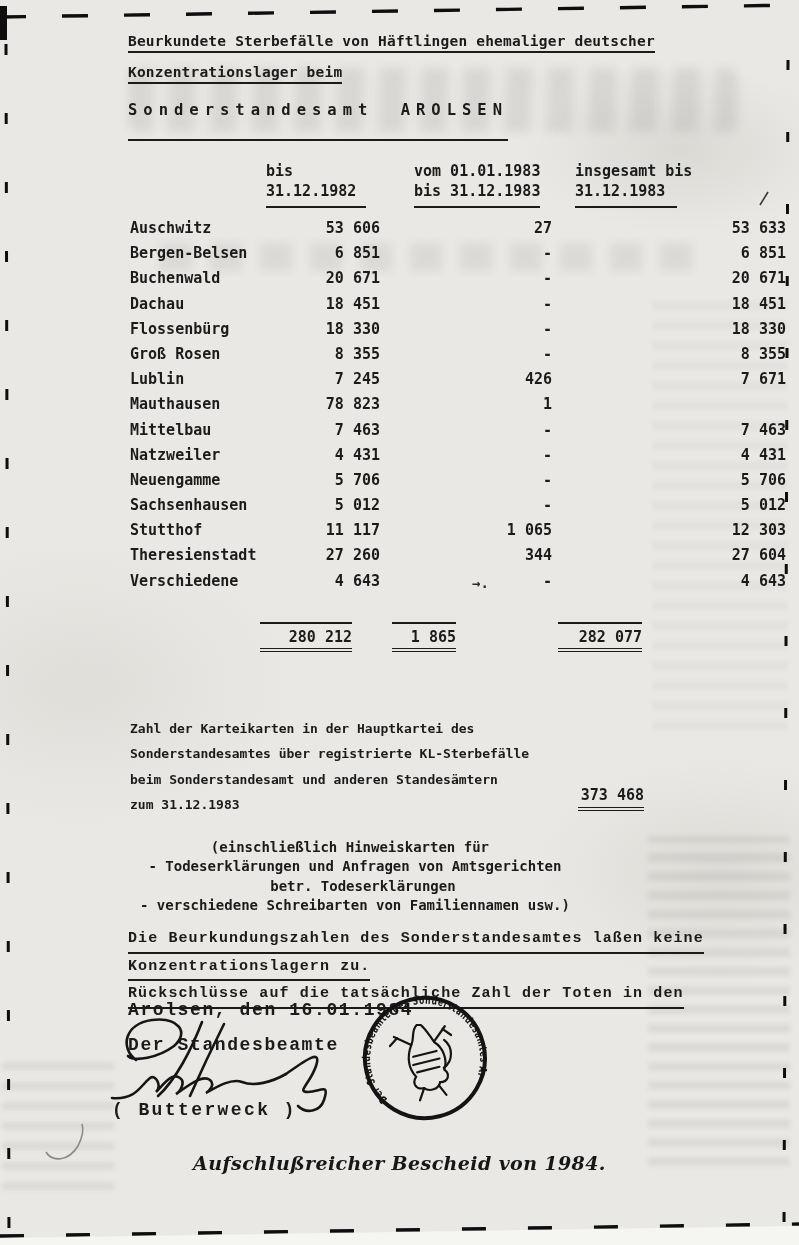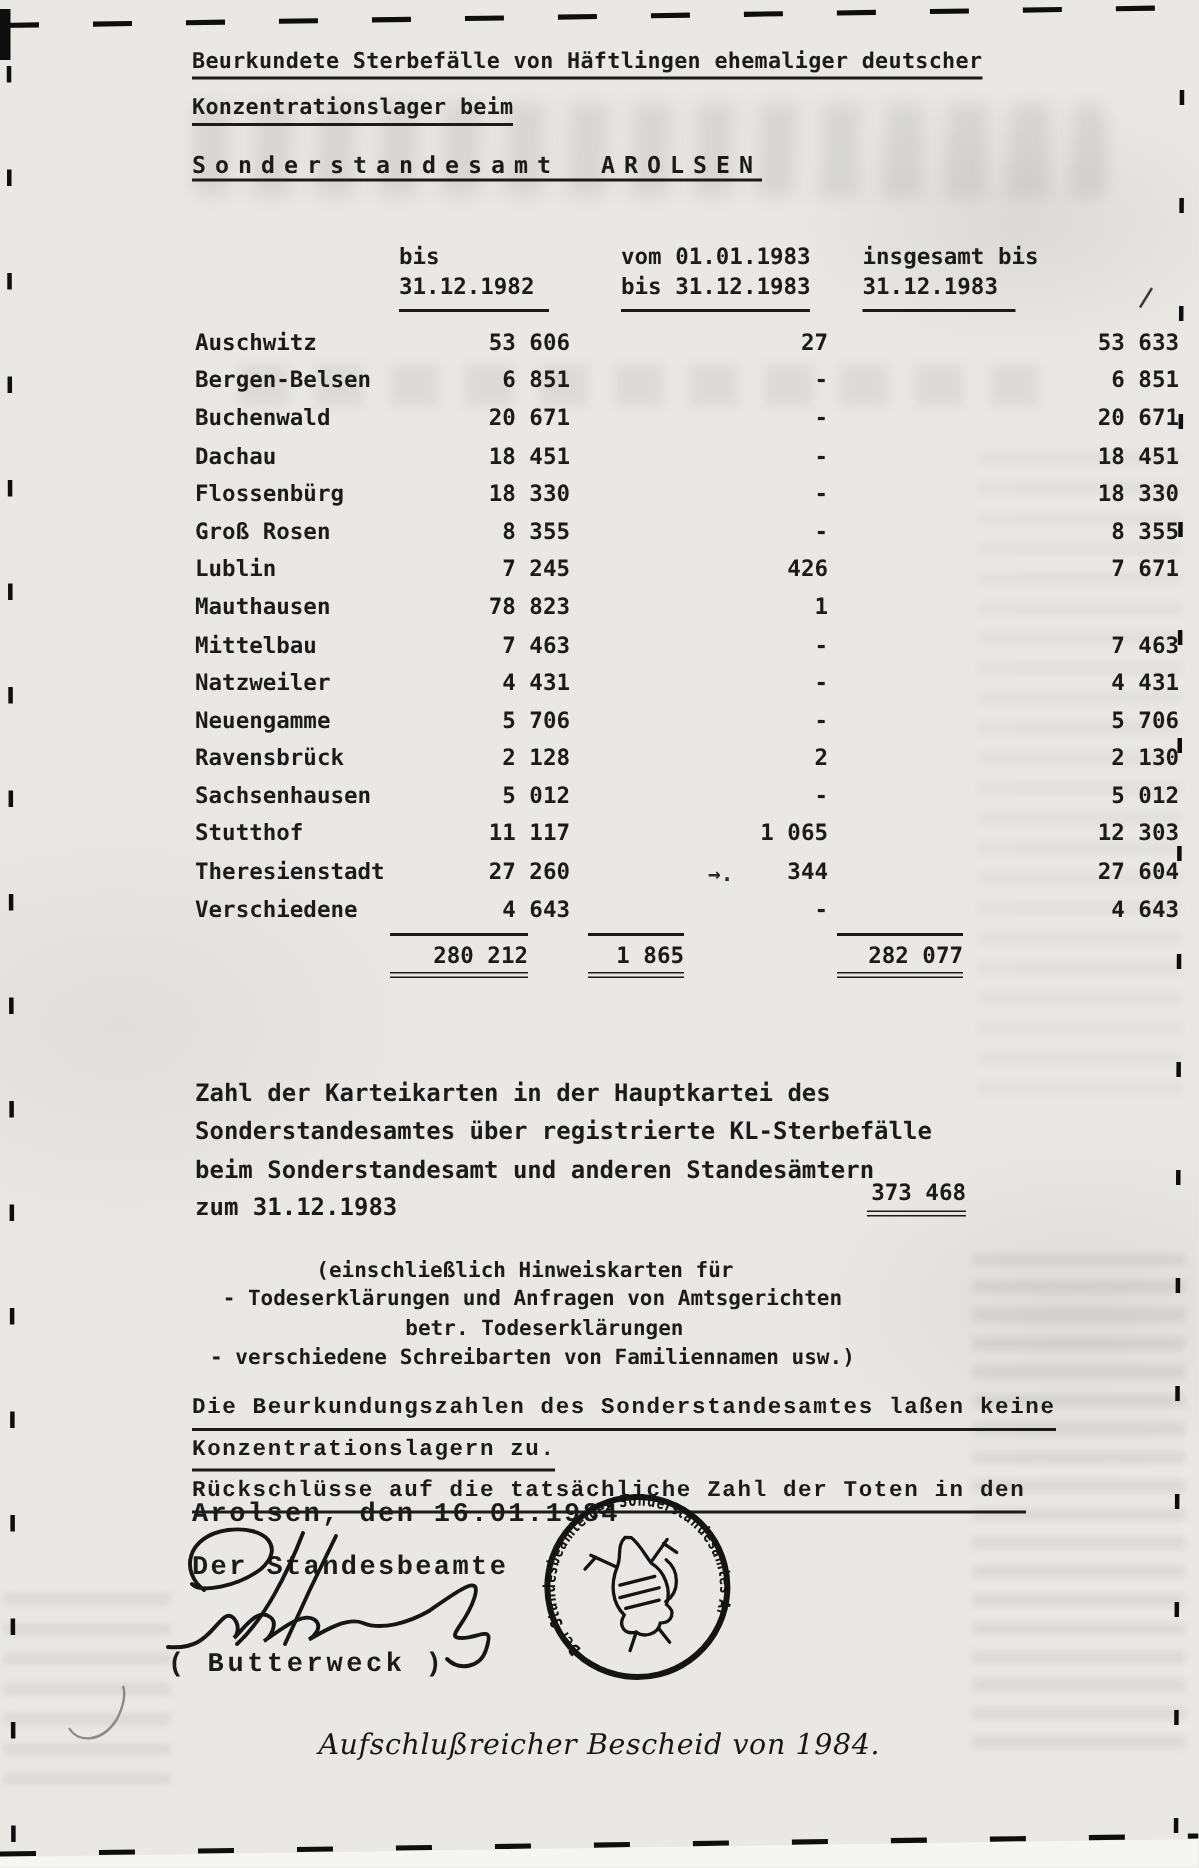--- a/index.html
+++ b/index.html
@@ -48,55 +48,55 @@
   .num{text-align:right;}
   .c2{padding-right:4px;}
   .arrow{position:absolute;left:342px;top:356px;font-size:14px;font-weight:700;color:#2a2a2a;}
   .totals{left:130px;top:622px;width:512px;display:grid;grid-template-columns:130px 72px 128px 182px;
           font-size:15px;font-weight:700;}
   .totals .num{align-self:start;}
   .total{display:inline-block;text-align:right;border-top:2px solid #1b1b1b;
          border-bottom:4px double #1b1b1b;padding:4px 0 2px;}
   .t1{min-width:92px;} .t2{min-width:64px;margin-right:4px;} .t3{min-width:84px;}
   
-  .cardindex{left:130px;top:716px;font-size:16px;font-weight:700;line-height:25.4px;}
+  .cardindex{left:130px;top:716px;font-size:13px;font-weight:700;line-height:25.4px;}
   .cardvalue{left:578px;top:786px;font-size:15px;font-weight:700;}
   .cardvalue span{display:inline-block;border-bottom:4px double #1b1b1b;padding-bottom:3px;min-width:66px;text-align:right;}
   .note{left:130px;top:838px;font-size:14px;font-weight:700;line-height:19.3px;text-align:center;}
   .ind1{padding-left:10px;} .ind2{padding-left:26px;}
   .disclaimer{left:128px;top:928px;font-family:"Liberation Mono", monospace;
               font-size:15px;font-weight:700;letter-spacing:1.1px;line-height:22.5px;}
   .disclaimer .ul{border-bottom-width:2px;padding-bottom:1px;margin-bottom:2px;}
   .courier{font-family:"Liberation Mono", monospace;font-weight:700;letter-spacing:1.6px;font-size:18px;}
   .placedate{left:128px;top:1000px;}
   .signertitle{left:128px;top:1035px;}
   .signername{left:112px;top:1100px;letter-spacing:2.4px;}
   .caption{left:0;top:1152px;width:799px;text-align:center;
-           font-family:"DejaVu Serif", serif;font-style:italic;font-weight:400;
+           font-family:"DejaVu Serif", serif;font-style:italic;font-weight:700;
            font-size:19px;letter-spacing:.4px;color:#171717;}
   svg{position:absolute;overflow:visible;}
   .nopointer{pointer-events:none;}
 </style>
 </head>
 <body>
 
 <div class="ghost g1"></div>
 <div class="ghost g2"></div>
 <div class="ghost g3"></div>
 <div class="ghost g4"></div>
 <div class="ghost g5"></div>
 
 <div class="abs tw title" style="top:33px">
   <span class="ul">Beurkundete Sterbefälle von Häftlingen ehemaliger deutscher</span>
 </div>
 <div class="abs tw title" style="top:64px">
   <span class="ul">Konzentrationslager beim</span>
 </div>
 <div class="abs tw office">
-  <span class="ul" style="padding-bottom:0">Sonderstandesamt AROLSEN</span>
+  <span class="ul" style="padding-bottom:20px">Sonderstandesamt AROLSEN</span>
 </div>
 
 <div class="hcell h1">
   <div>bis</div>
   <span class="l2">31.12.1982</span>
 </div>
 <div class="hcell h2">
   <div>vom 01.01.1983</div>
   <span class="l2">bis 31.12.1983</span>
 </div>
@@ -163,26 +163,20 @@
     <div>Natzweiler</div>
     <div class="num">4 431</div>
     <div class="num c2">-</div>
     <div class="num">4 431</div>
   </div>
   <div class="trow">
     <div>Neuengamme</div>
     <div class="num">5 706</div>
     <div class="num c2">-</div>
     <div class="num">5 706</div>
-  </div>
-  <div class="trow">
-    <div>Ravensbrück</div>
-    <div class="num">2 128</div>
-    <div class="num c2">2</div>
-    <div class="num">2 130</div>
   </div>
   <div class="trow">
     <div>Sachsenhausen</div>
     <div class="num">5 012</div>
     <div class="num c2">-</div>
     <div class="num">5 012</div>
   </div>
   <div class="trow">
     <div>Stutthof</div>
     <div class="num">11 117</div>

